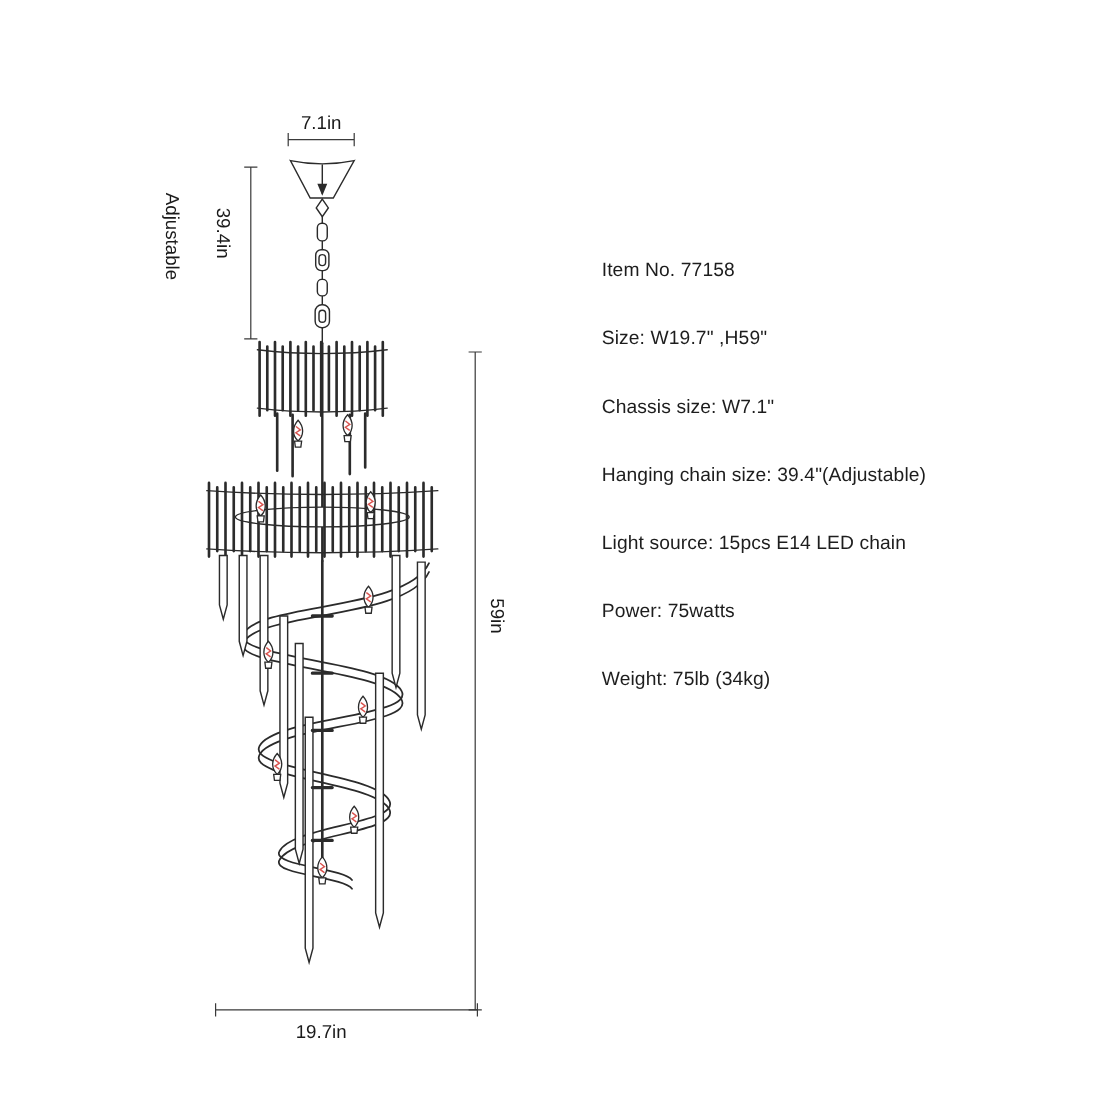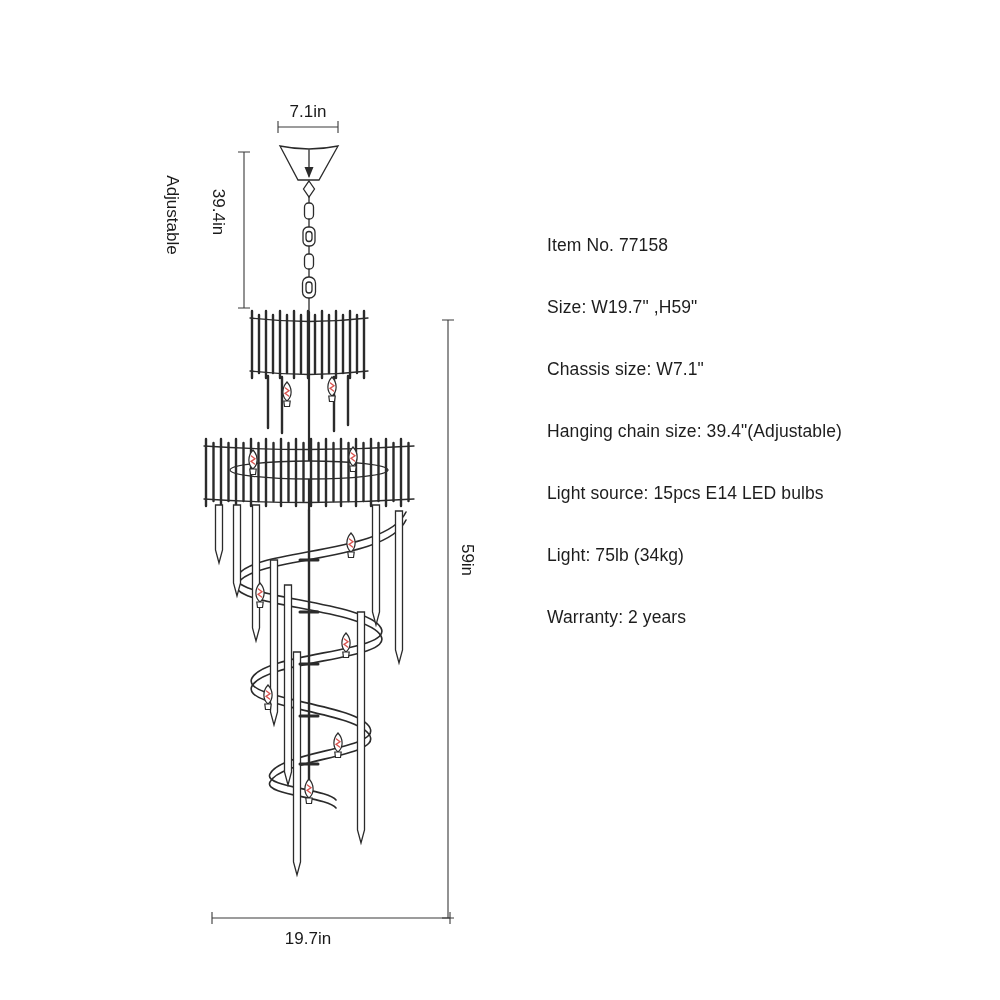--- a/index.html
+++ b/index.html
@@ -1,20 +1,20 @@
 <!DOCTYPE html>
 <html><head>
 <meta charset="utf-8">
 <style>
   html,body{margin:0;padding:0;}
   body{
     width:1000px;height:1000px;background:#ffffff;position:relative;
     font-family:"Liberation Sans", sans-serif;color:#1a1a1a;overflow:hidden;
   }
-  .diagram{position:absolute;left:16px;top:0;width:500px;height:1000px;}
+  .diagram{position:absolute;left:0;top:0;width:500px;height:1000px;}
   svg text{
     font-family:"Liberation Sans", sans-serif;
     font-size:17px;fill:#1a1a1a;
   }
   .specs{
     position:absolute;left:547px;top:234px;
     display:flex;flex-direction:column;gap:40px;justify-content:center;
   }
   .spec{
     font-size:17.5px;line-height:22px;color:#1d1d1d;
@@ -120,16 +120,16 @@
   <text x="446" y="560" text-anchor="middle" transform="rotate(90 446 560)">59in</text>
   <text x="292" y="944" text-anchor="middle">19.7in</text>
 </svg>
 </div>
 
 <div class="specs">
   <div class="spec">Item No. 77158</div>
   <div class="spec">Size: W19.7" ,H59"</div>
   <div class="spec">Chassis size: W7.1"</div>
   <div class="spec">Hanging chain size: 39.4"(Adjustable)</div>
-  <div class="spec">Light source: 15pcs E14 LED bulbs</div>
-  <div class="spec">Light: 75lb (34kg)</div>
-  <div class="spec">Warranty: 2 years</div>
+  <div class="spec">Light source: 15pcs E14 LED chain</div>
+  <div class="spec">Power: 75watts</div>
+  <div class="spec">Weight: 75lb (34kg)</div>
 </div>
 
 </body></html>

